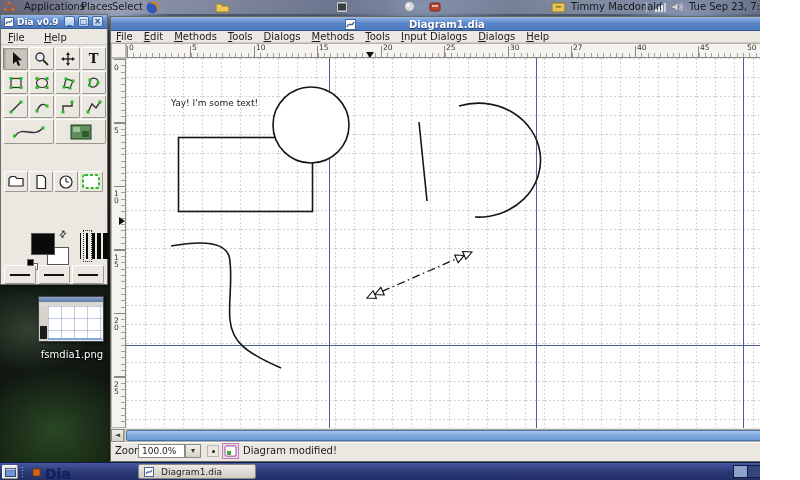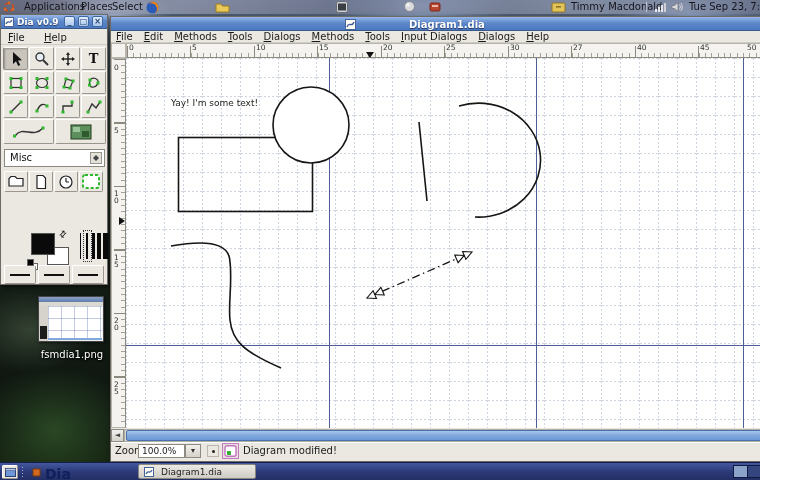--- a/index.html
+++ b/index.html
@@ -313,27 +313,20 @@
       </div>
       <div class="tbtn wide">
         <svg width="40" height="18">
           <rect x="10" y="2" width="20" height="14" fill="#5d8f5d" stroke="#1e3a1e"></rect>
           <rect x="12" y="4" width="7" height="5" fill="#9cc49c"></rect>
             <rect x="21" y="8" width="7" height="6" fill="#2e5a2e"></rect>
         </svg>
       </div>
     </div>
 
-    <div id="misc-combo">
-      <span>Misc</span>
-      <span class="spin">
-          <i class="up"></i>
-          <i class="dn"></i>
-        </span>
-    </div>
 
     <div id="sheetrow">
       <div class="tbtn" style="left:0;">
         <svg width="18" height="15">
           <path d="M2 12 V4.5 L4 2.5 H8 L10 4.5 H16 V12 Z" fill="#fff" stroke="#222" stroke-width="1.2"></path>
         </svg>
       </div>
       <div class="tbtn" style="left:25px;">
         <svg width="18" height="16">
           <path d="M5 1.5 H11 L13.5 4 V14.5 H5 Z" fill="#fff" stroke="#222" stroke-width="1.2"></path>

